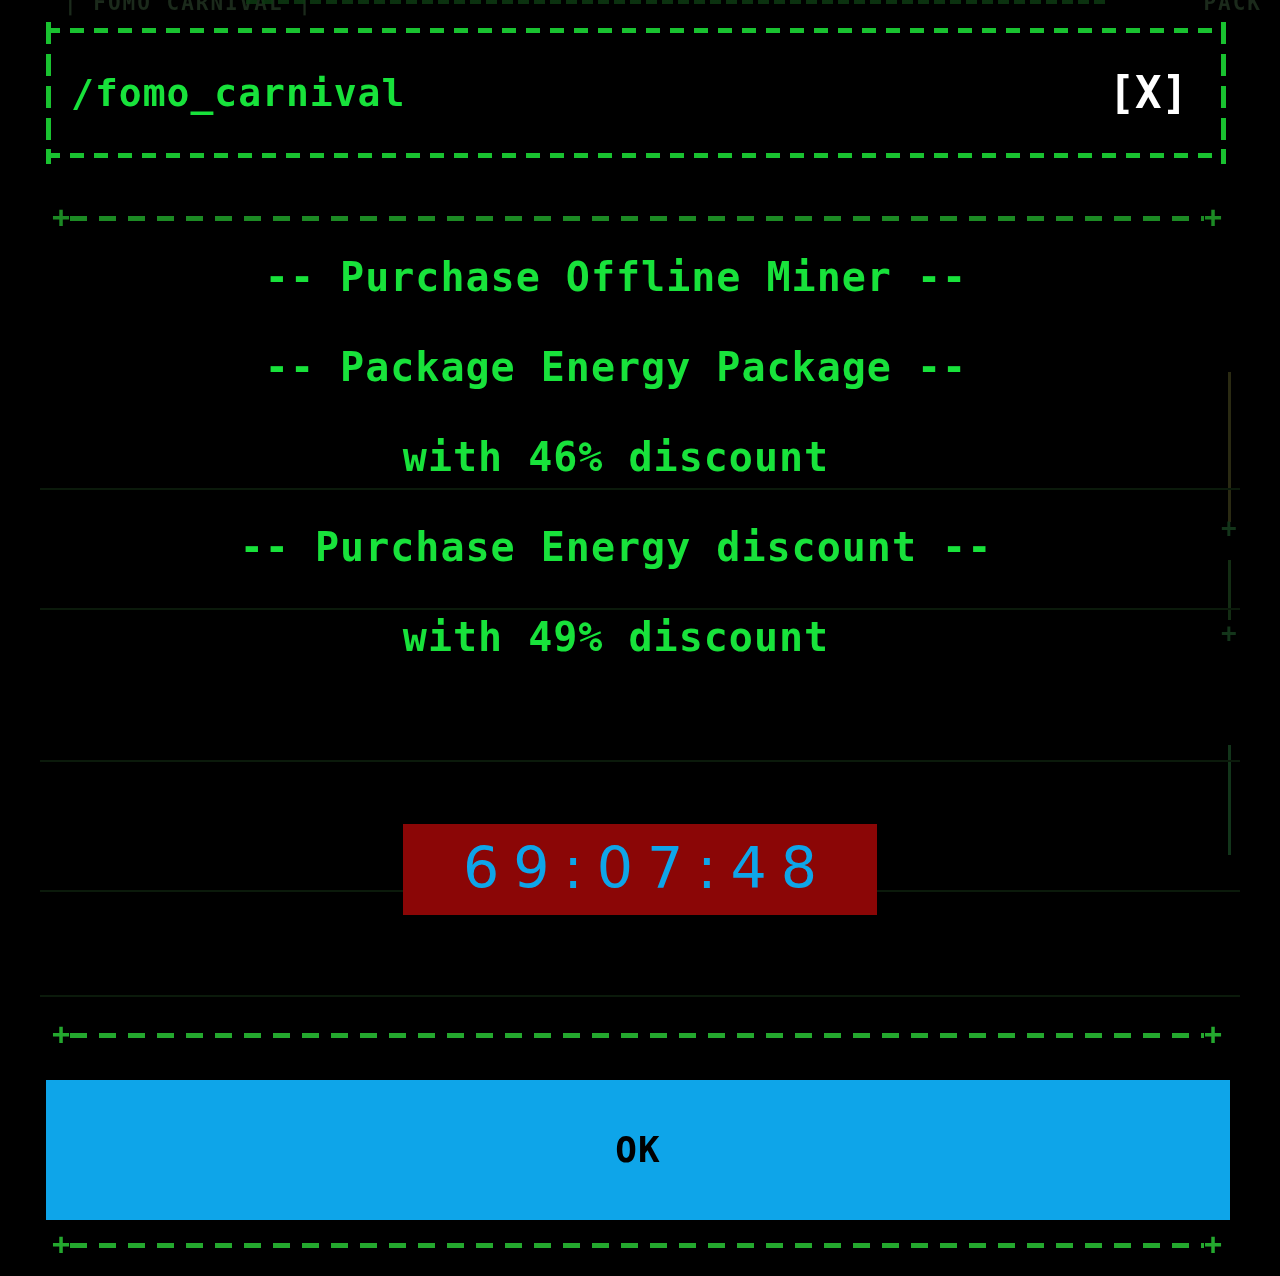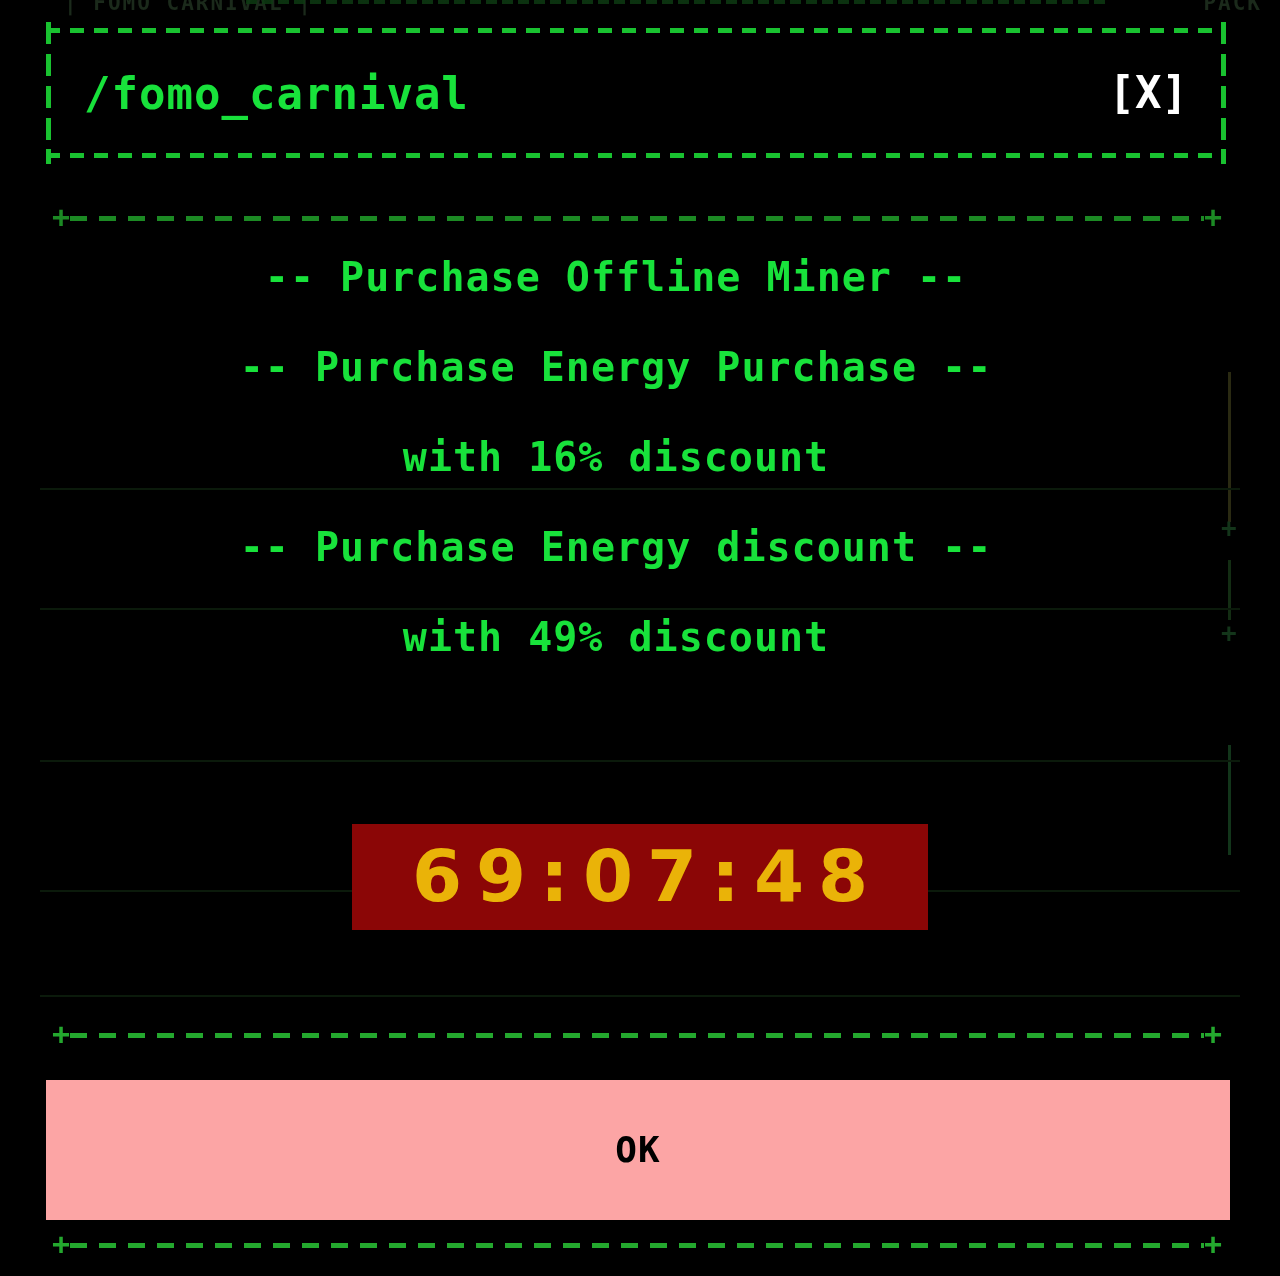--- a/index.html
+++ b/index.html
@@ -121,25 +121,25 @@
     height: 14px;
     background: #19c230;
   }
   .tb-corner.c-tl { left: 0;  top: -5px; }
   .tb-corner.c-tr { right: 0; top: -5px; }
   .tb-corner.c-bl { left: 0;  bottom: -5px; }
   .tb-corner.c-br { right: 0; bottom: -5px; }
 
   .title-text {
     position: absolute;
-    left: 38px;
+    left: 25px;
     top: 50%;
     transform: translateY(-50%);
     color: #18e23b;
-    font-size: 44px;
+    font-size: 38px;
     font-weight: bold;
     letter-spacing: 1px;
     white-space: nowrap;
     font-family: "DejaVu Sans Mono", monospace;
   }
   .close-btn {
     position: absolute;
     right: 38px;
     top: 50%;
     transform: translateY(-50%);
@@ -217,38 +217,38 @@
   .timer-wrap {
     position: absolute;
     left: 0;
     top: 824px;
     width: 1280px;
     text-align: center;
   }
   .timer {
     display: inline-block;
     background: #8b0606;
-    color: #eab308;
+    color: #0ea5e9;
     font-family: "DejaVu Sans", sans-serif;
-    font-size: 72px;
-    font-weight: 700;
+    font-size: 57px;
+    font-weight: 400;
     letter-spacing: 14px;
     padding: 16px 46px 18px 60px;
     line-height: 1.0;
     white-space: nowrap;
   }
 
   
   .ok-btn {
     position: absolute;
     left: 46px;
     top: 1080px;
     width: 1184px;
     height: 140px;
-    background: #fca5a5;
+    background: #0ea5e9;
     border: 0;
     display: flex;
     align-items: center;
     justify-content: center;
     cursor: pointer;
     padding: 0;
   }
   .ok-label {
     color: #000000;
     font-family: "DejaVu Sans Mono", monospace;
@@ -299,22 +299,22 @@
     <span class="sep-plus r">+</span>
   </div>
 
   <div class="content">
 
     <div class="offer">
       <div class="offer-title">-- Purchase Offline Miner --</div>
     </div>
 
     <div class="offer">
-      <div class="offer-title">-- Purchase Energy Purchase --</div>
-      <div class="offer-sub">with 16% discount</div>
+      <div class="offer-title">-- Package Energy Package --</div>
+      <div class="offer-sub">with 46% discount</div>
     </div>
 
     <div class="offer">
       <div class="offer-title">-- Purchase Energy discount --</div>
       <div class="offer-sub">with 49% discount</div>
     </div>
 
   </div>
 
   <div class="timer-wrap">

